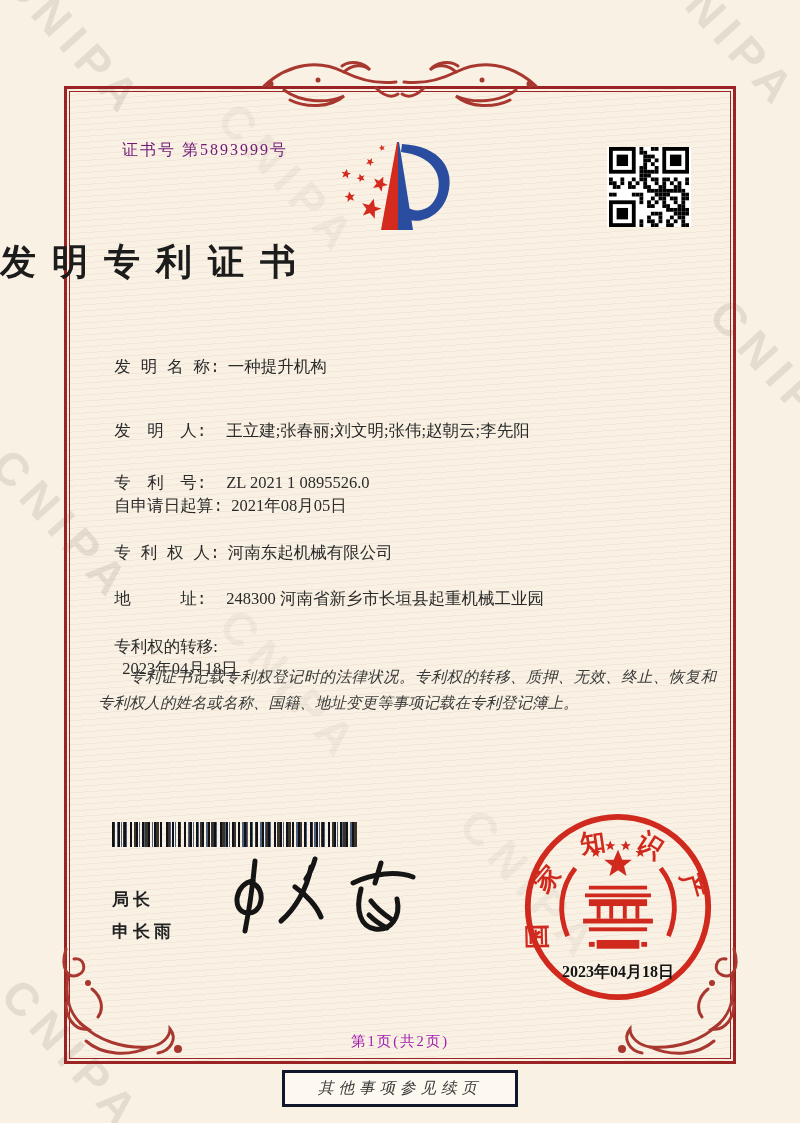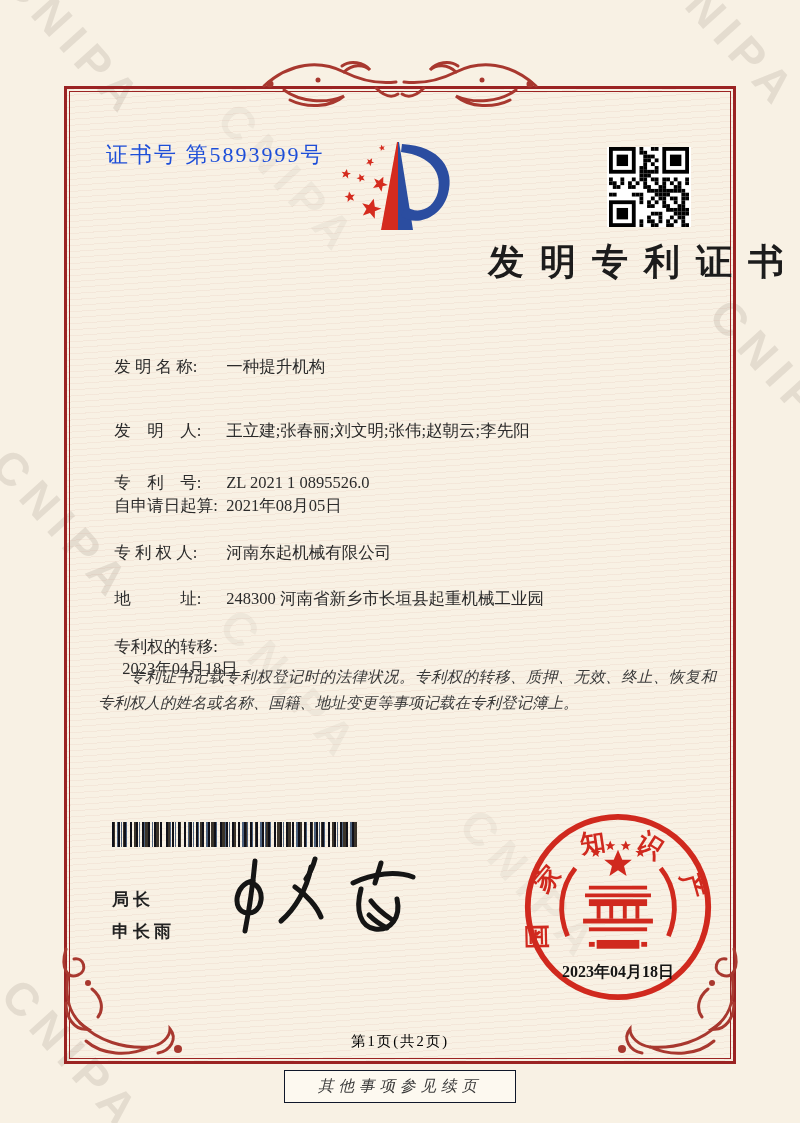--- a/index.html
+++ b/index.html
@@ -22,28 +22,28 @@
   
   .border-outer{
     left:64px;top:86px;width:666px;height:972px;
     border:3px solid #9b2323;z-index:2;
     background:
       repeating-linear-gradient(176deg, rgba(205,140,125,0.10) 0 1px, rgba(0,0,0,0) 1px 6px);
   }
   .border-inner{position:absolute;inset:2px;border:1px solid #9b2323;}
   .content{z-index:3;}
   
-  .cert-no{left:106px;top:140px;font-size:22px;letter-spacing:2px;color:#1d4ed8;}
+  .cert-no{left:122px;top:140px;font-size:16px;letter-spacing:2px;color:#701a75;}
   .title{
-    left:0;right:0;top:238px;text-align:right;
+    left:0;right:0;top:238px;text-align:left;
     font-size:36px;font-weight:bold;letter-spacing:16px;color:#1c1c1c;
   }
   
   .frow{left:106px;width:610px;font-size:16.5px;color:#2b2b2b;white-space:pre;}
-  .frow .lbl{display:inline-block;min-width:104px;}
+  .frow .lbl{display:inline-block;min-width:104px;font-family:Liberation Mono, monospace;}
   .frow .val{margin-left:8px;}
   .grant .lbl2{position:absolute;left:294px;white-space:pre;}
   
   .paras{left:98px;top:664px;width:618px;font-size:15.5px;line-height:26px;
     font-style:italic;color:#3a3a3a;text-align:justify;}
   .paras p{margin:0 0 6px 0;text-indent:2em;}
   
   .barcode{
     left:112px;top:822px;width:246px;height:25px;
     background:
@@ -51,24 +51,24 @@
       repeating-linear-gradient(90deg,#3a332a 0 3px,transparent 3px 11px),
       repeating-linear-gradient(90deg,rgba(45,70,105,.85) 0 1px,transparent 1px 4.5px);
   }
   
   .signoff{left:112px;top:884px;font-family:"Liberation Sans","DejaVu Sans",sans-serif;
     font-weight:700;font-size:17px;letter-spacing:4px;color:#222;line-height:32px;}
   .signature{left:215px;top:853px;}
   
   .seal{left:520px;top:810px;}
   
-  .page-info{left:0;right:0;top:1032px;text-align:center;font-size:14.5px;letter-spacing:2px;color:#000000;}
+  .page-info{left:0;right:0;top:1032px;text-align:center;font-size:14.5px;letter-spacing:2px;color:#a21caf;}
   .note-box{
     left:50%;top:1070px;transform:translateX(-50%);
-    background:#fdf9f0;border:1px solid #0f172a;
+    background:#fdf9f0;border:3px solid #0f172a;
     padding:5px 33px;font-size:15.5px;letter-spacing:5px;font-style:italic;color:#3a3a3a;
     z-index:3;
   }
   
   .orn{z-index:4;pointer-events:none;}
   .orn-top{left:258px;top:56px;}
   .orn-bl{left:58px;top:945px;}
   .orn-br{left:592px;top:945px;}
   .logo{left:335px;top:136px;}
   .qr{left:607px;top:147px;background:#fff;padding:0;}

